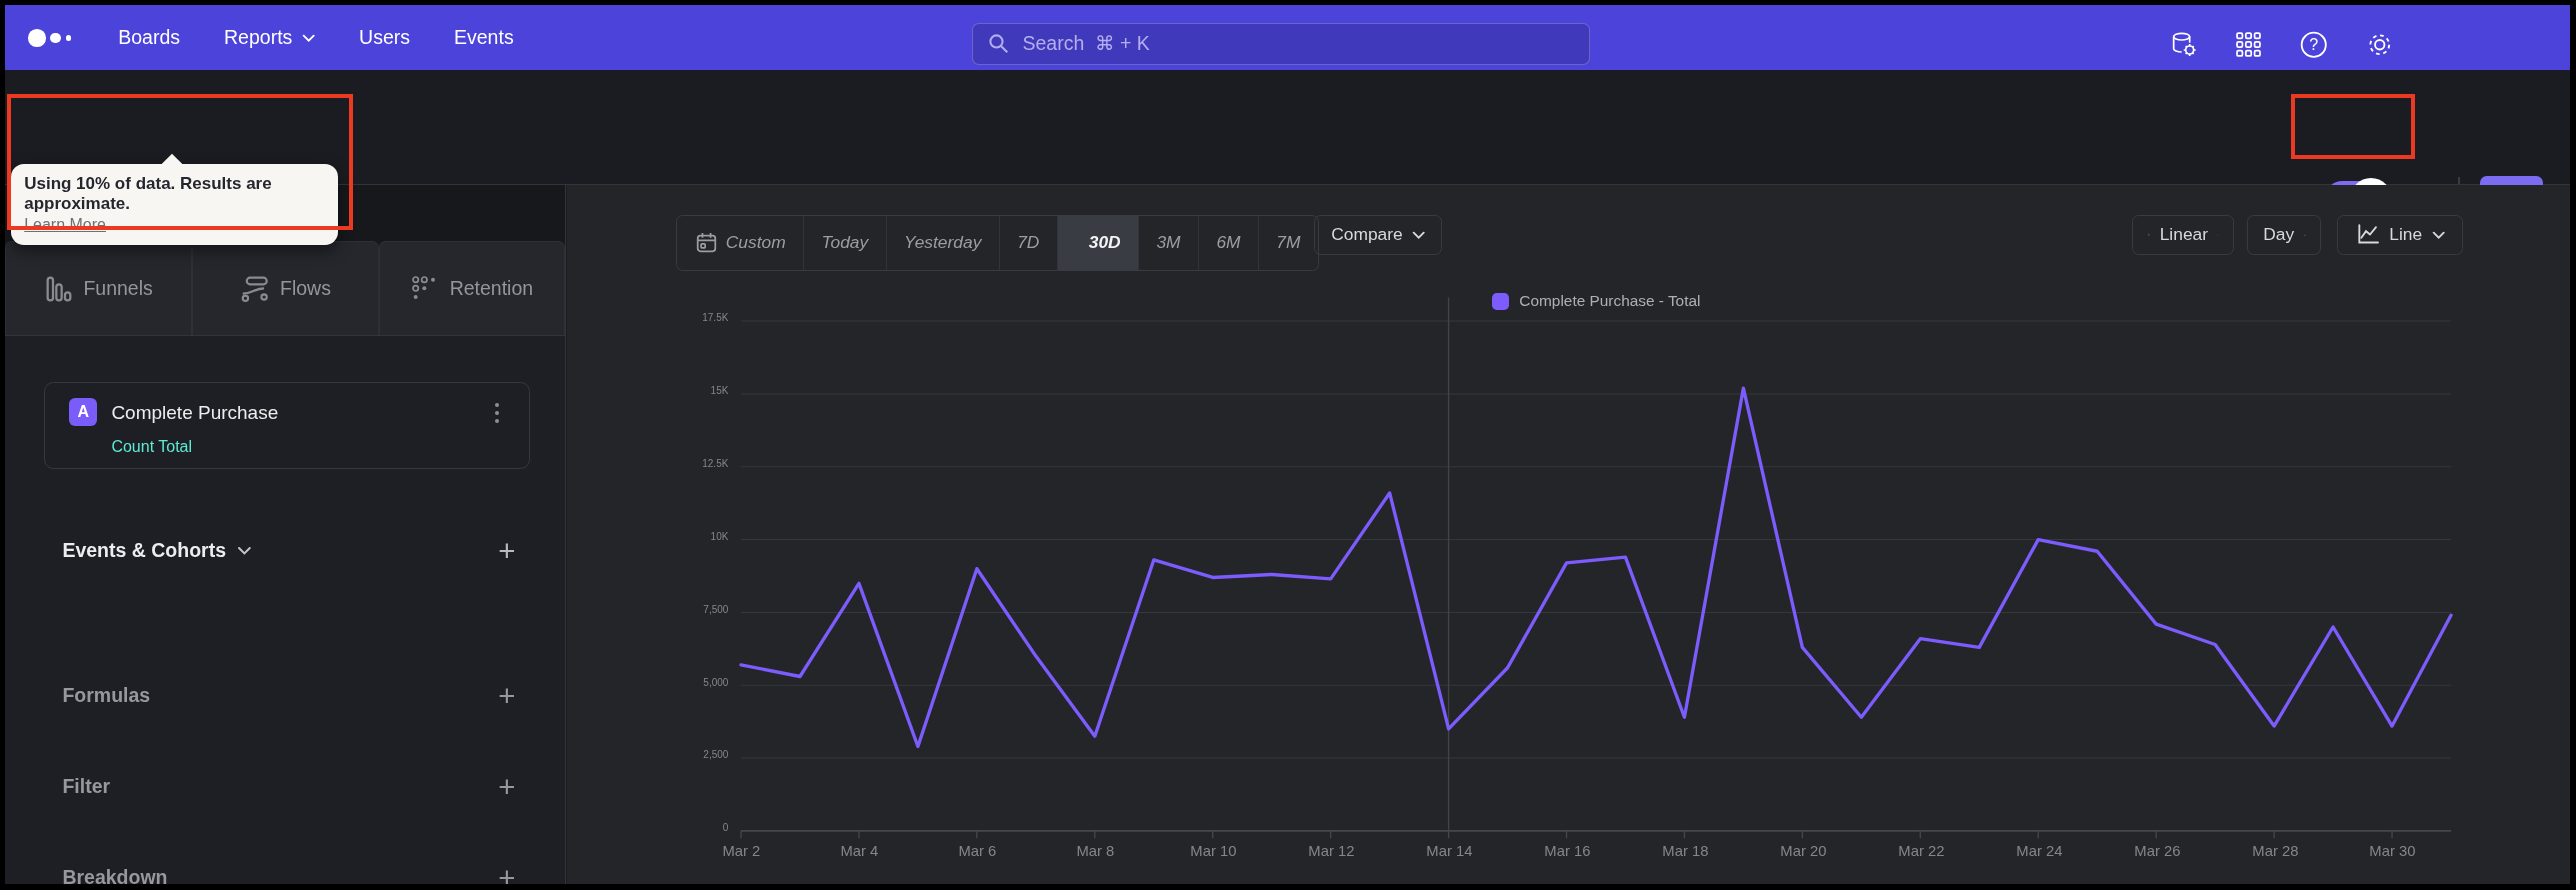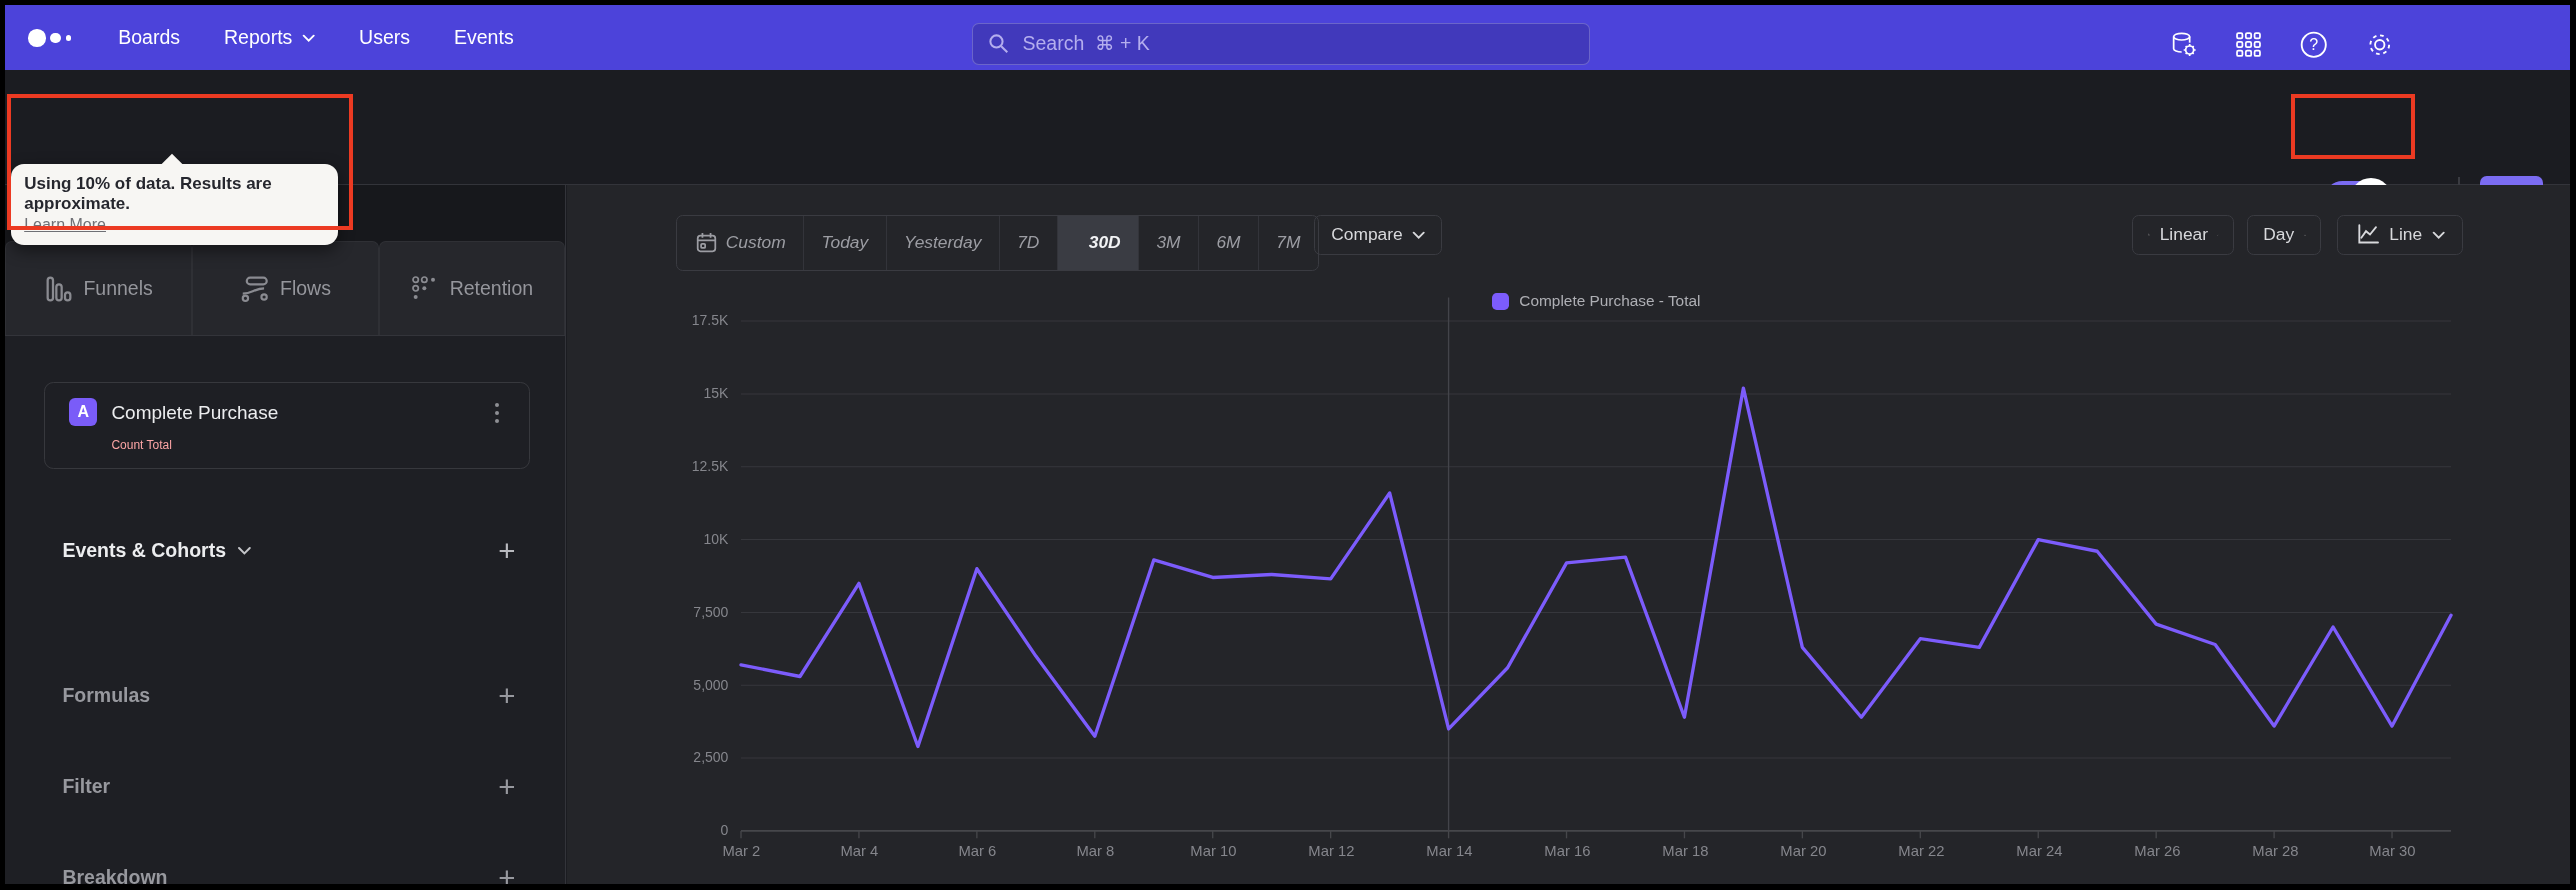--- a/index.html
+++ b/index.html
@@ -58,39 +58,39 @@
     background:#26272c;border:0.7px solid #2f3035;border-bottom:none;border-radius:6.7px 6.7px 0 0;cursor:pointer;}
   .tab.active{background:#1e1f24;color:#f0f1f3;border-color:#33343a;position:relative;top:0.7px;}
   .side-row{position:absolute;left:0;width:100%;display:flex;align-items:center;}
   .side-label{margin-left:57px;font-size:19.5px;font-weight:bold;color:#ecedef;display:flex;align-items:center;gap:10.7px;}
   .side-label.dim{color:#97989e;}
   .plusbtn{position:absolute;right:50px;font-size:29.5px;font-weight:200;color:#b9babf;cursor:pointer;line-height:27px;}
   .event-card{position:absolute;left:39px;top:197px;width:486px;height:87px;border:1.3px solid #37383d;border-radius:9.4px;box-sizing:border-box;cursor:pointer;}
   .abadge{position:absolute;left:24px;top:14.8px;width:28px;height:28px;background:#7a5cf8;border-radius:6px;
     color:#fff;font-size:16px;font-weight:bold;display:flex;align-items:center;justify-content:center;}
   .ev-name{position:absolute;left:66px;top:19px;font-size:19px;color:#ecedef;}
-  .ev-metric{position:absolute;left:66px;top:55px;font-size:12px;color:#fca5a5;}
+  .ev-metric{position:absolute;left:66px;top:55px;font-size:16px;color:#5eead4;}
   .kebab-v{position:absolute;right:20px;top:16px;width:24px;height:27px;display:flex;flex-direction:column;align-items:center;justify-content:center;gap:4px;cursor:pointer;}
   .kebab-v i{width:4px;height:4px;border-radius:50%;background:#8e8f94;display:block;}
 
   
   .chartpanel{position:absolute;left:562px;top:0;width:2003px;height:100%;background:#242529;}
   .segmented{position:absolute;left:109px;top:29.5px;height:56px;display:flex;align-items:stretch;
     border:1.3px solid #3a3b41;border-radius:6.7px;overflow:hidden;box-sizing:border-box;font-style:italic;}
   .seg{display:flex;align-items:center;gap:8px;padding:0 17.4px;font-size:17.4px;color:#9c9da3;cursor:pointer;border-left:1.3px solid #33343a;white-space:nowrap;}
   .seg:first-child{border-left:none;}
   .seg.active{background:#3a3c43;color:#f2f3f5;font-weight:bold;padding-left:31px;}
   .ctrlbtn{position:absolute;top:29.5px;height:40px;display:flex;align-items:center;gap:9.4px;padding:0 14.8px;
     border:1.3px solid #3a3b41;border-radius:6.7px;font-size:17.4px;color:#d8d9dc;cursor:pointer;box-sizing:border-box;white-space:nowrap;}
   .legend{position:absolute;left:174px;top:107px;width:1710px;display:flex;align-items:center;justify-content:center;gap:10px;}
   .legend .sw{width:17px;height:17px;border-radius:4.7px;}
   .legend .lt{font-size:15.4px;color:#aeafb4;}
   .plot{position:absolute;left:174px;top:136px;width:1710px;height:510px;}
   .plot svg{overflow:visible;}
-  .ylab{position:absolute;width:94px;text-align:right;font-size:14px;color:#85868c;}
+  .ylab{position:absolute;width:94px;text-align:right;font-size:10px;color:#85868c;}
   .xlab{position:absolute;width:94px;text-align:center;font-size:14.8px;color:#85868c;}
 
   svg{display:block}
 </style>
 </head>
 <body>
 
 <div class="app">
 
   <header class="topnav">

